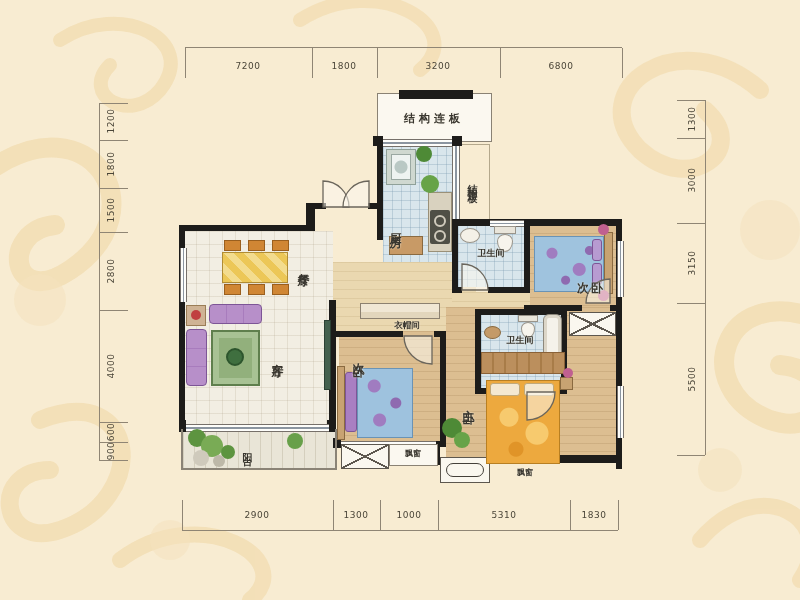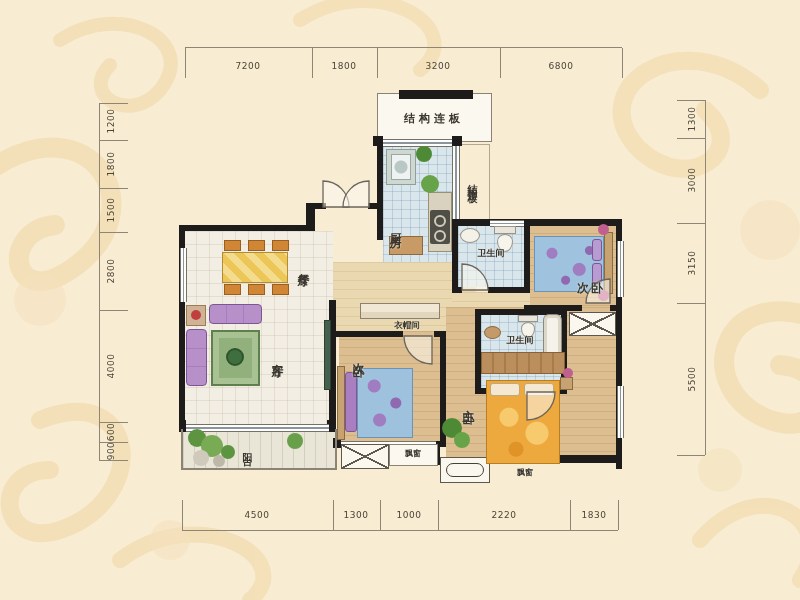--- a/index.html
+++ b/index.html
@@ -88,24 +88,24 @@
   <span class="dim" style="left:438px;top:66px">3200</span>
   <span class="dim" style="left:561px;top:66px">6800</span>
 
   <div class="dimline" style="left:182px;top:530px;width:436px;height:1px"></div>
   <div class="tick" style="left:182px;top:500px;width:1px;height:30px"></div>
   <div class="tick" style="left:333px;top:500px;width:1px;height:30px"></div>
   <div class="tick" style="left:380px;top:500px;width:1px;height:30px"></div>
   <div class="tick" style="left:438px;top:500px;width:1px;height:30px"></div>
   <div class="tick" style="left:570px;top:500px;width:1px;height:30px"></div>
   <div class="tick" style="left:618px;top:500px;width:1px;height:30px"></div>
-  <span class="dim" style="left:257px;top:515px">4500</span>
+  <span class="dim" style="left:257px;top:515px">2900</span>
   <span class="dim" style="left:356px;top:515px">1300</span>
   <span class="dim" style="left:409px;top:515px">1000</span>
-  <span class="dim" style="left:504px;top:515px">2220</span>
+  <span class="dim" style="left:504px;top:515px">5310</span>
   <span class="dim" style="left:594px;top:515px">1830</span>
 
   <div class="dimline" style="left:99px;top:103px;width:1px;height:357px"></div>
   <div class="tick" style="left:99px;top:103px;width:29px;height:1px"></div>
   <div class="tick" style="left:99px;top:140px;width:29px;height:1px"></div>
   <div class="tick" style="left:99px;top:188px;width:29px;height:1px"></div>
   <div class="tick" style="left:99px;top:232px;width:29px;height:1px"></div>
   <div class="tick" style="left:99px;top:310px;width:29px;height:1px"></div>
   <div class="tick" style="left:99px;top:422px;width:29px;height:1px"></div>
   <div class="tick" style="left:99px;top:442px;width:29px;height:1px"></div>

